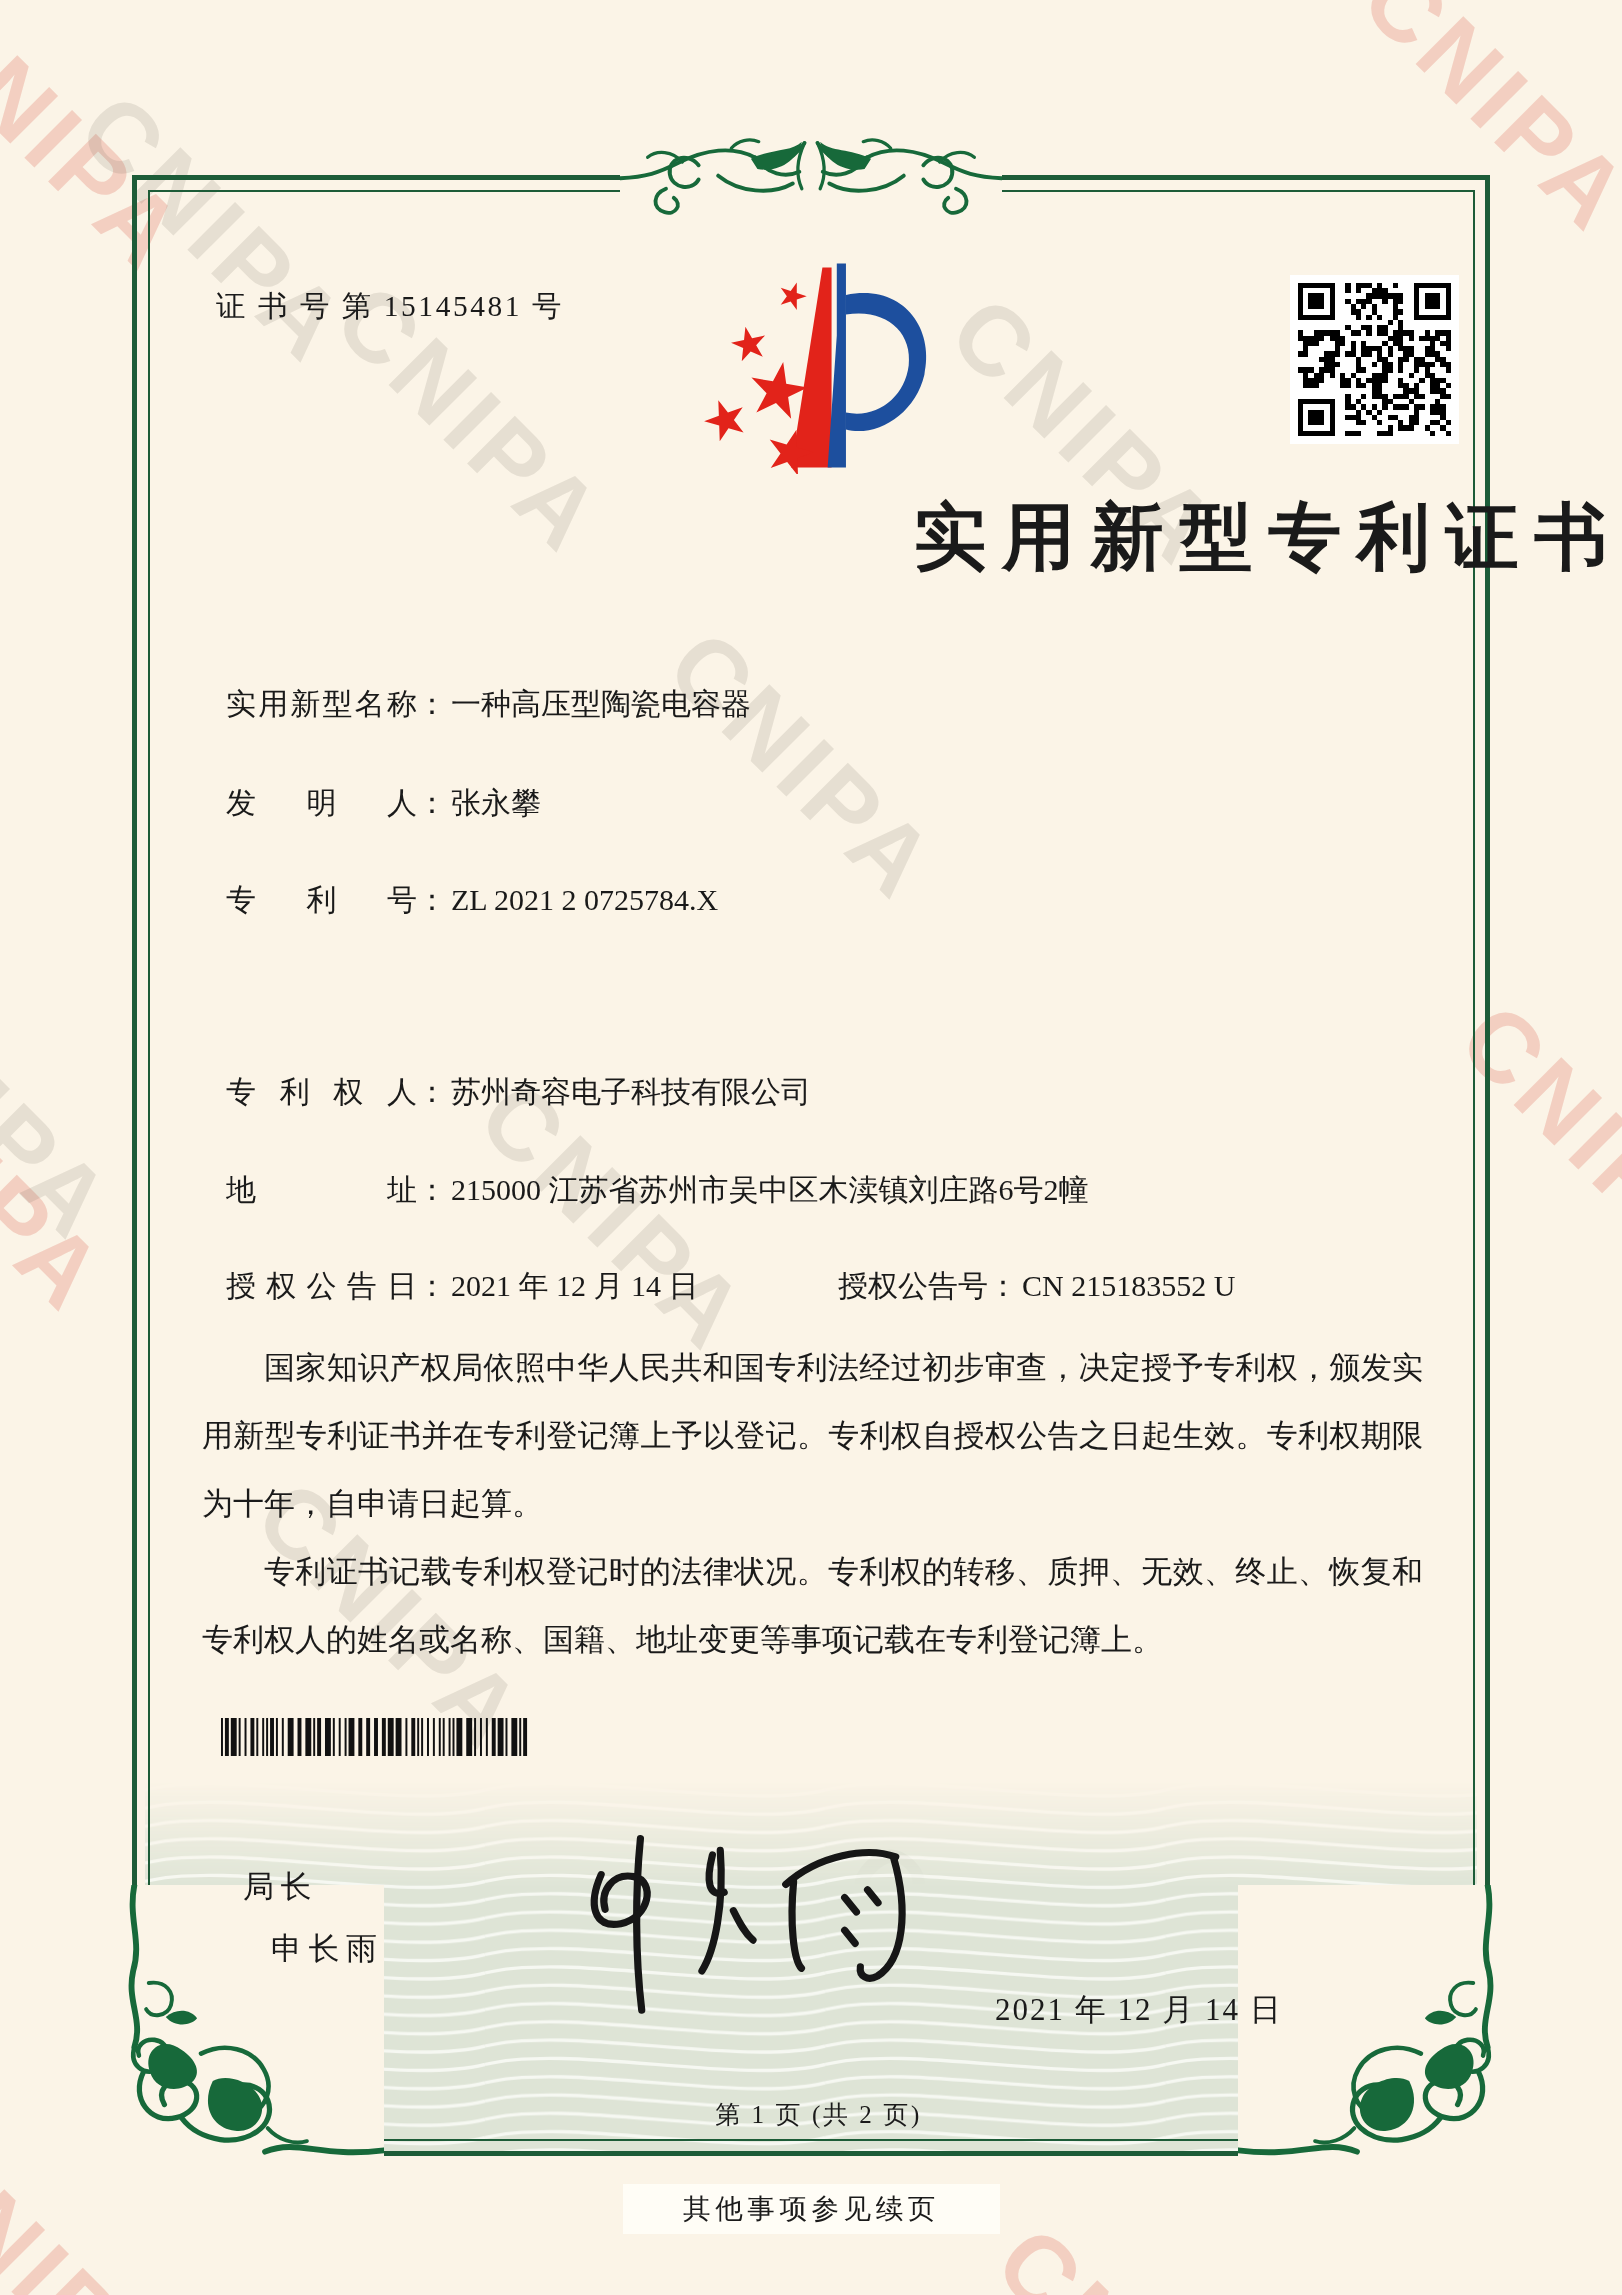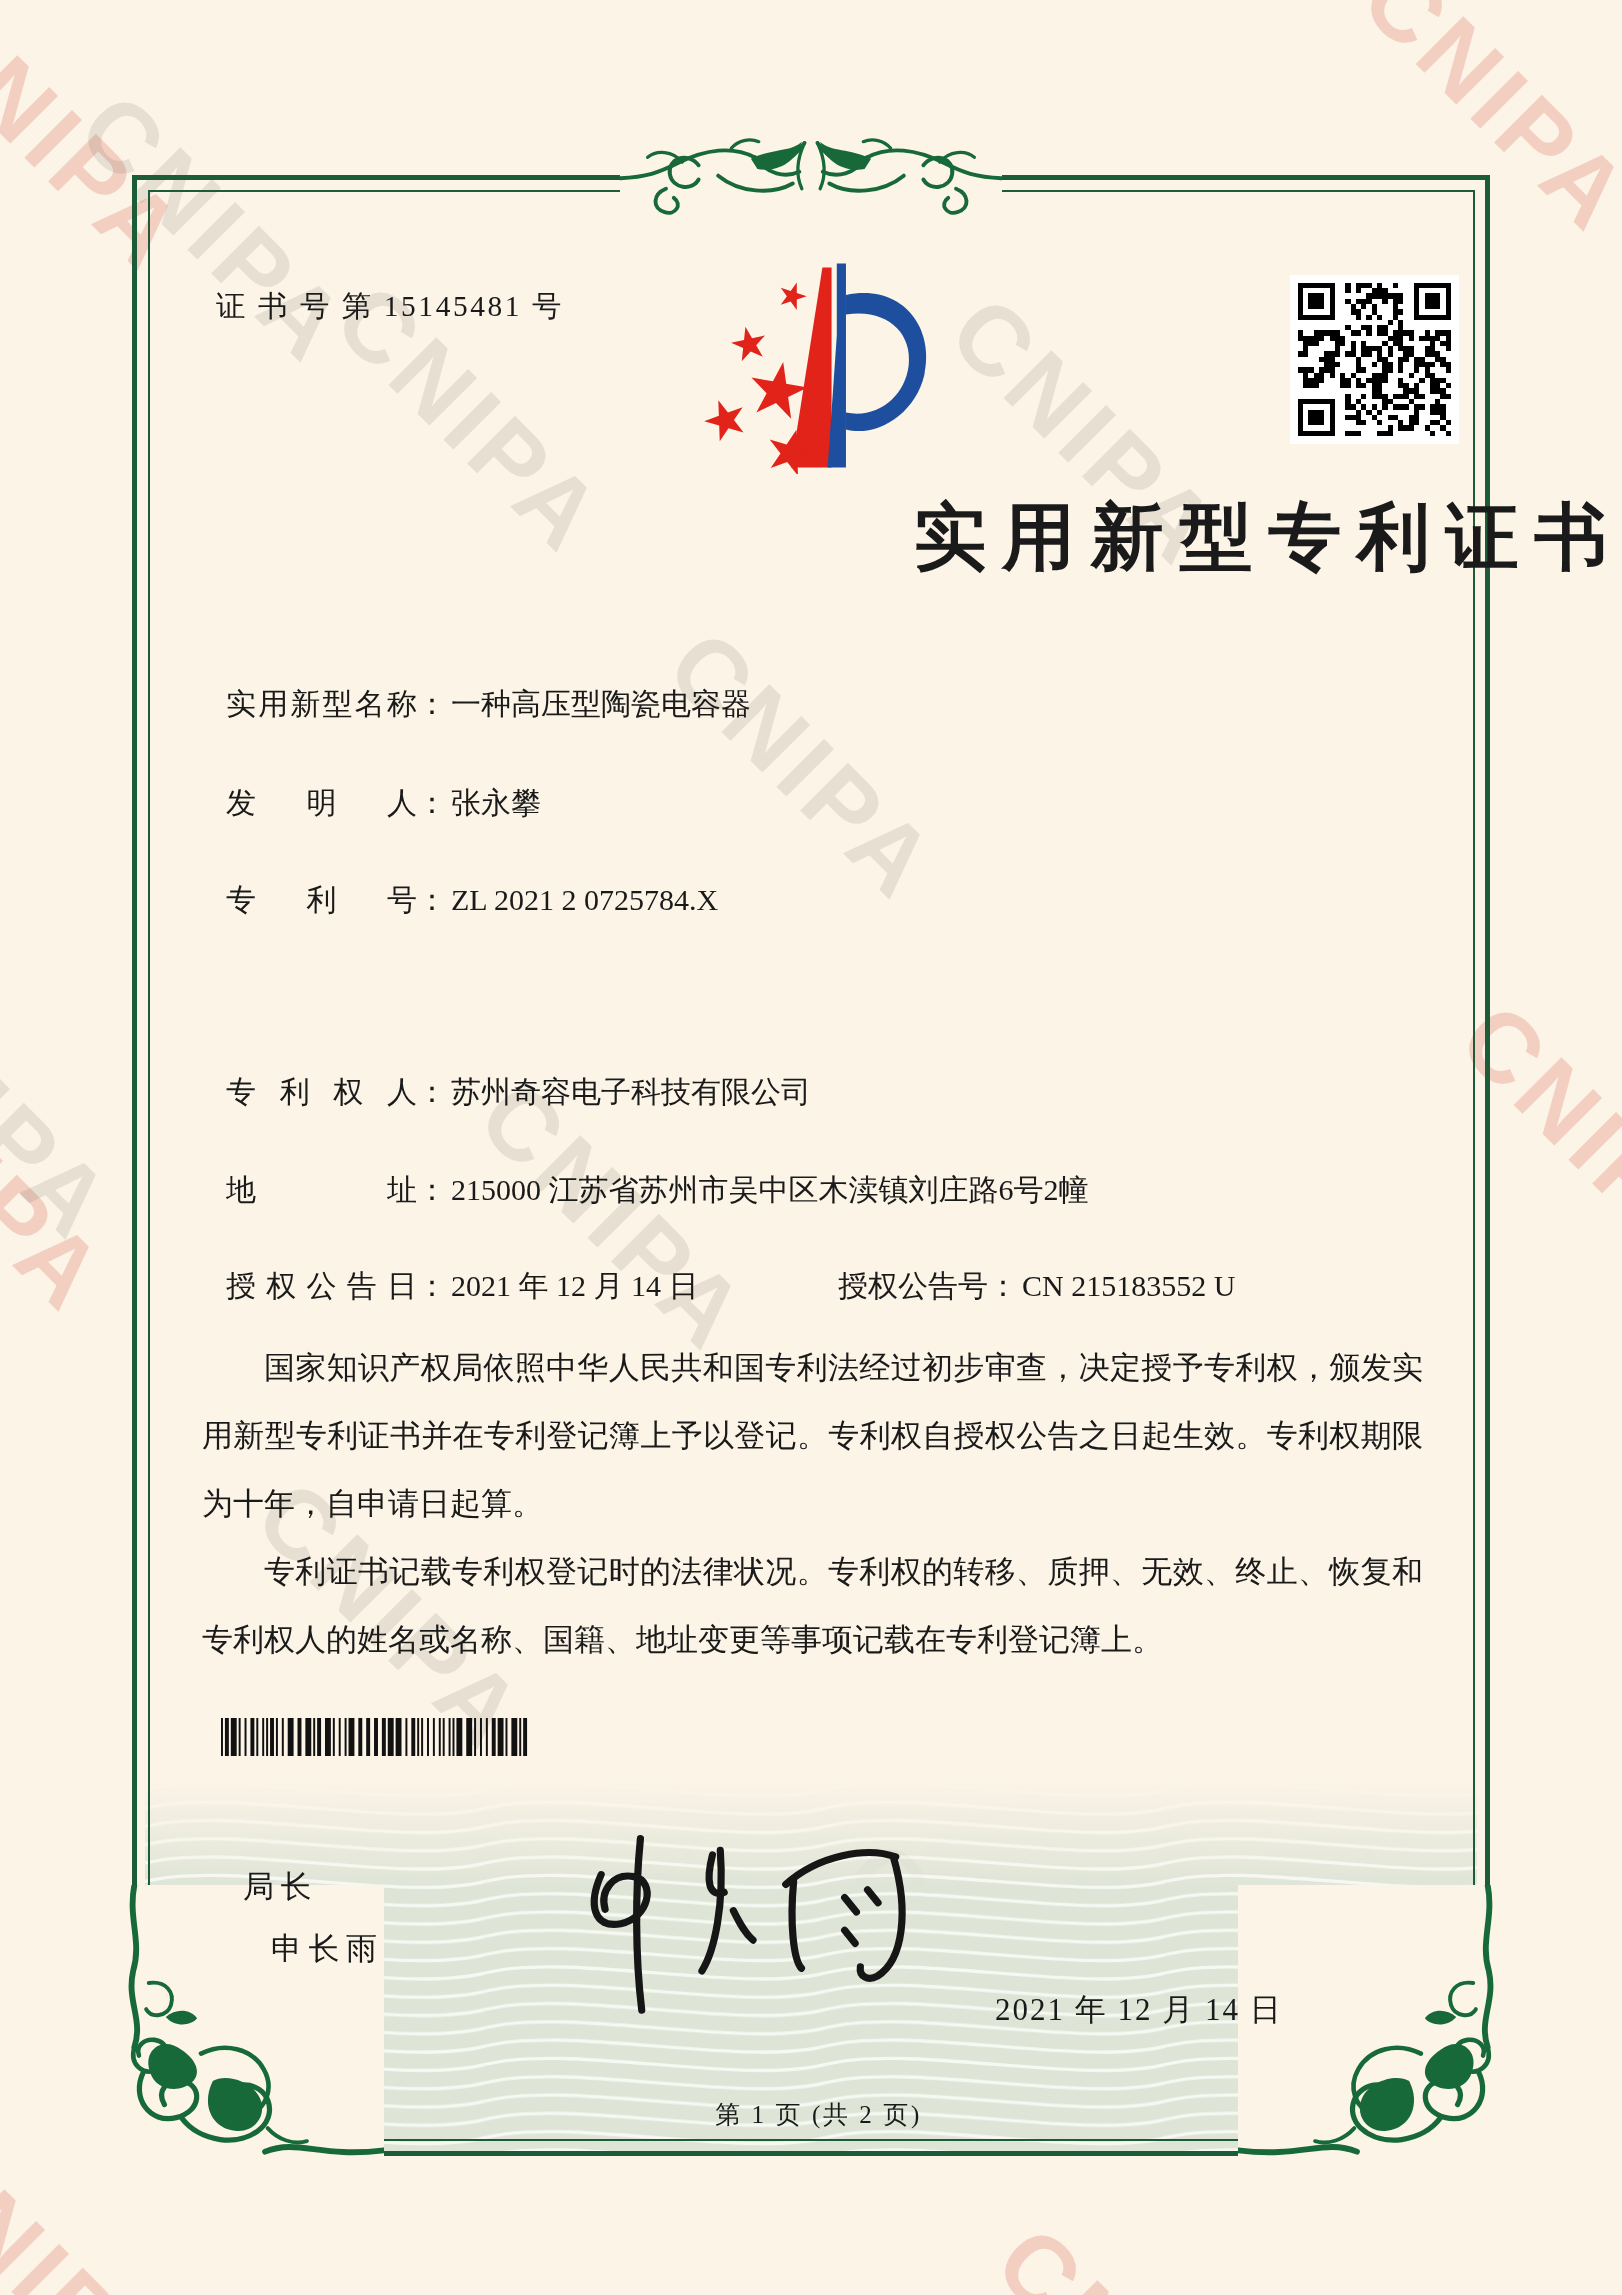--- a/index.html
+++ b/index.html
@@ -585,14 +585,15 @@
         <path d="M470,120 l18,22"></path>
         <path d="M505,108 l16,20"></path>
         <path d="M470,170 l16,20"></path>
       </g>
     </svg>
 
     <div class="issue-date">2021 年 12 月 14 日</div>
     <div class="page-ind">第 1 页 (共 2 页)</div>
   </div>
 
+  <div class="foot-strip">其他事项参见续页</div>
 </div>
 
 
 </body></html>

